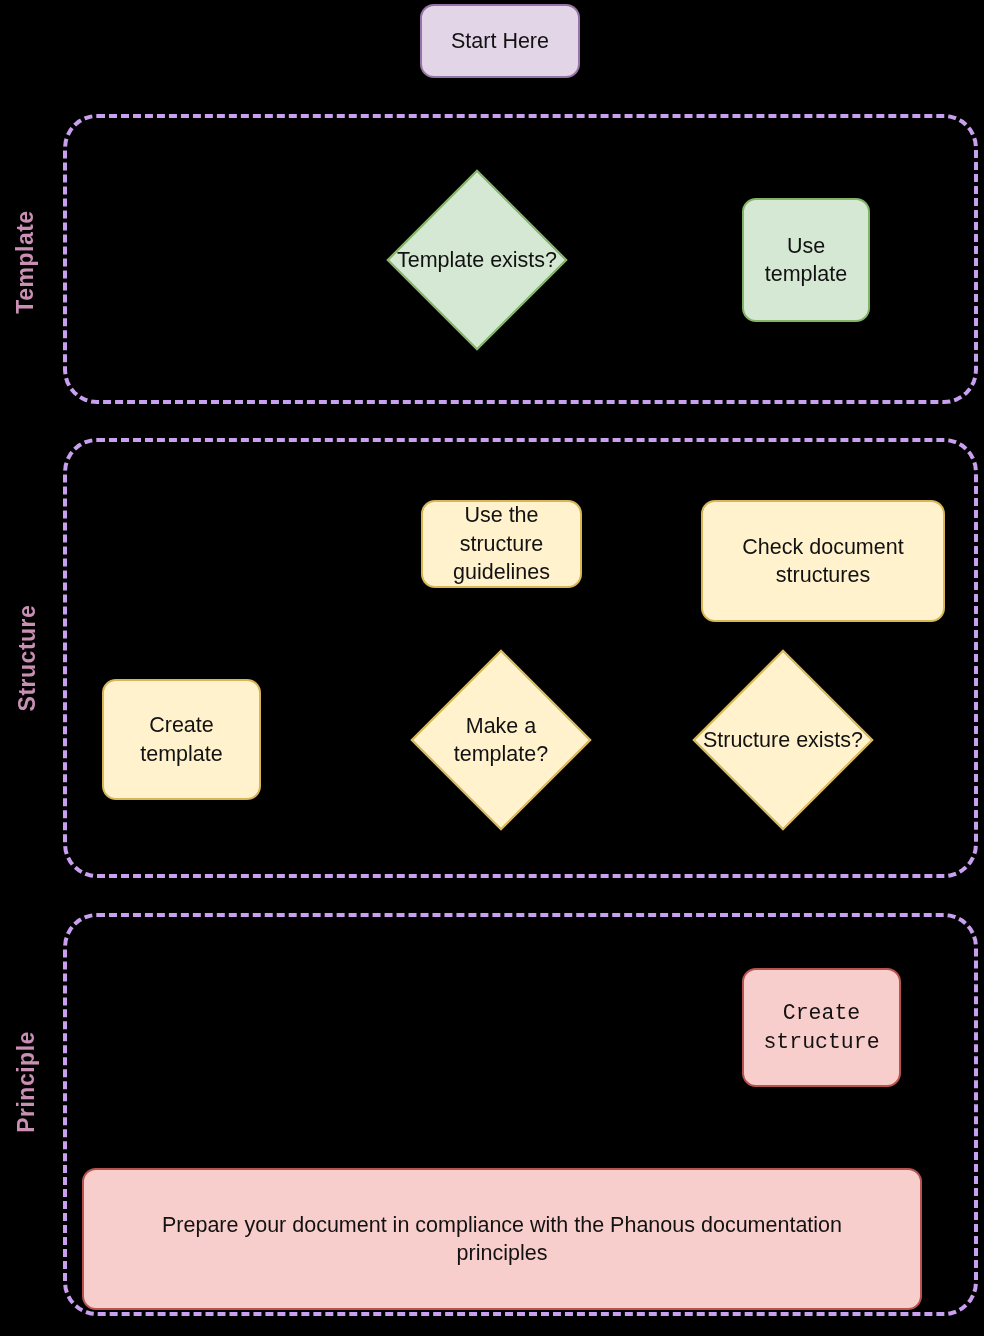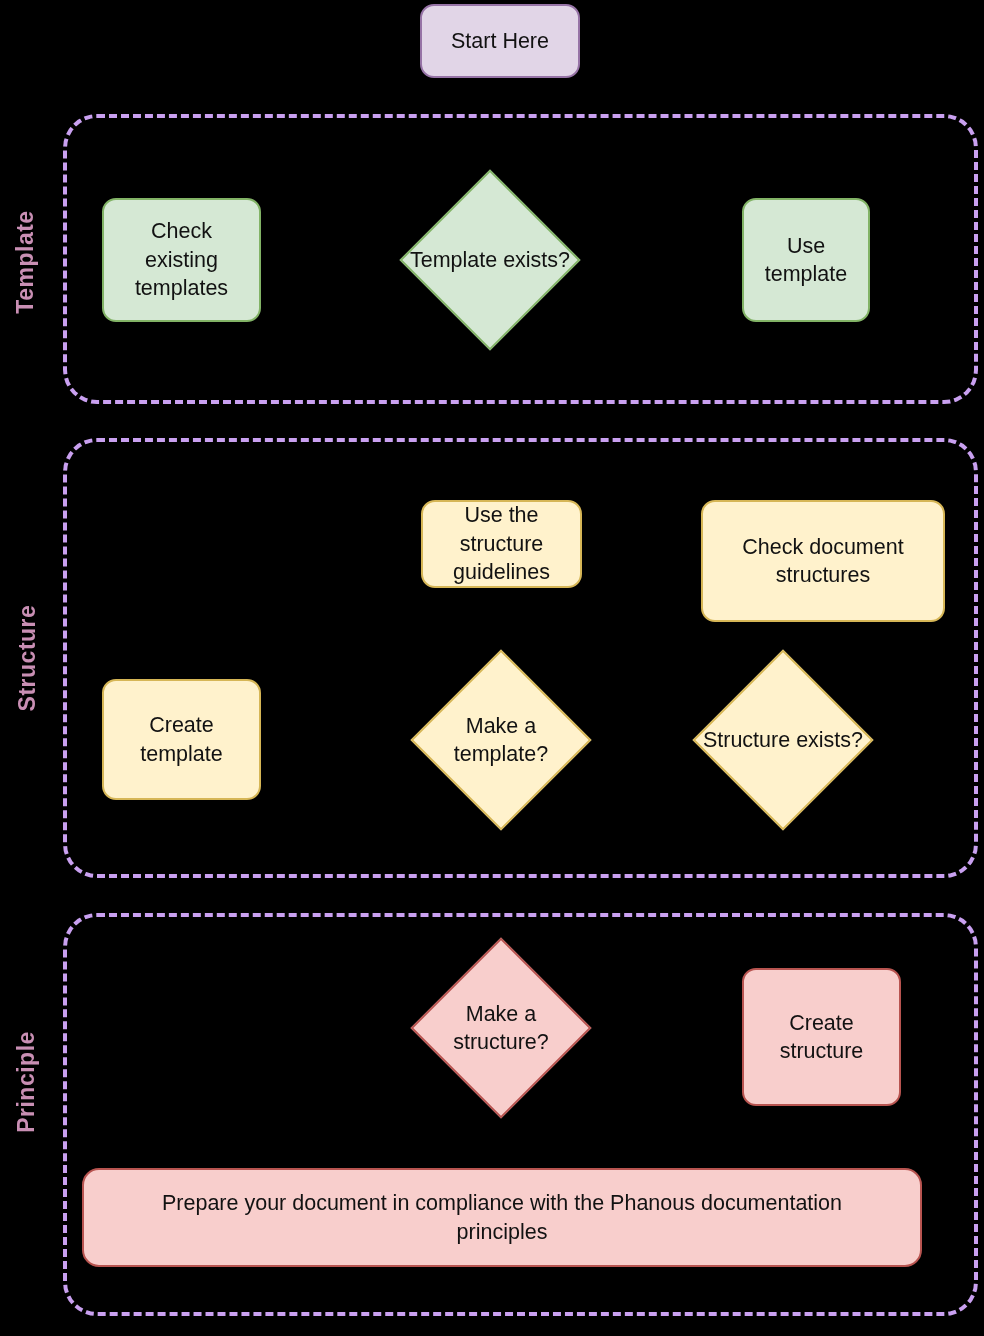--- a/index.html
+++ b/index.html
@@ -102,25 +102,22 @@
 <div id="canvas">
 
   <div class="node fill-purple" style="left:420px; top:4px; width:160px; height:74px;">
     <span>Start Here</span>
   </div>
 
   <div class="lane" style="left:63px; top:114px; width:915px; height:290px;"></div>
 
   <div class="lane-label" style="left:-35px; top:249px; width:120px; height:26px;">Template</div>
 
-  <div class="node fill-green" style="left:102px; top:198px; width:159px; height:124px;">
-    <span>Check existing templates</span>
-  </div>
 
-  <div class="diamond" style="left:407px; top:170px; width:166px; height:180px;">
+  <div class="diamond" style="left:394px; top:170px; width:166px; height:180px;">
     <div class="dshape fill-green" style="width:124px; height:124px;"></div>
     <div class="dlabel">Template exists?</div>
   </div>
 
   <div class="node fill-green" style="left:742px; top:198px; width:128px; height:124px;">
     <span>Use template</span>
   </div>
 
   <div class="lane" style="left:63px; top:438px; width:915px; height:440px;"></div>
 
@@ -146,26 +143,22 @@
   <div class="diamond" style="left:418px; top:650px; width:166px; height:180px;">
     <div class="dshape fill-yellow" style="width:124px; height:124px;"></div>
     <div class="dlabel">Make a template?</div>
   </div>
 
   <div class="lane" style="left:63px; top:913px; width:915px; height:403px;"></div>
 
   <div class="lane-label" style="left:-34px; top:1069px; width:120px; height:26px;">Principle</div>
 
 
-  <div class="diamond" style="left:418px; top:938px; width:166px; height:180px;">
-    <div class="dshape fill-red" style="width:124px; height:124px;"></div>
-    <div class="dlabel">Make a structure?</div>
-  </div>
 
-  <div class="node fill-red" style="left:742px; top:968px; width:159px; height:138px;">
+  <div class="node fill-red" style="left:742px; top:968px; width:159px; height:119px;font-family:Liberation Mono, monospace;">
     <span>Create structure</span>
   </div>
 
-  <div class="node fill-red" style="left:82px; top:1168px; width:840px; height:99px; padding:4px 60px;border-radius:17px;">
+  <div class="node fill-red" style="left:82px; top:1168px; width:840px; height:142px; padding:4px 60px;">
     <span>Prepare your document in compliance with the Phanous documentation principles</span>
   </div>
 
 </div>
 
 </body></html>

